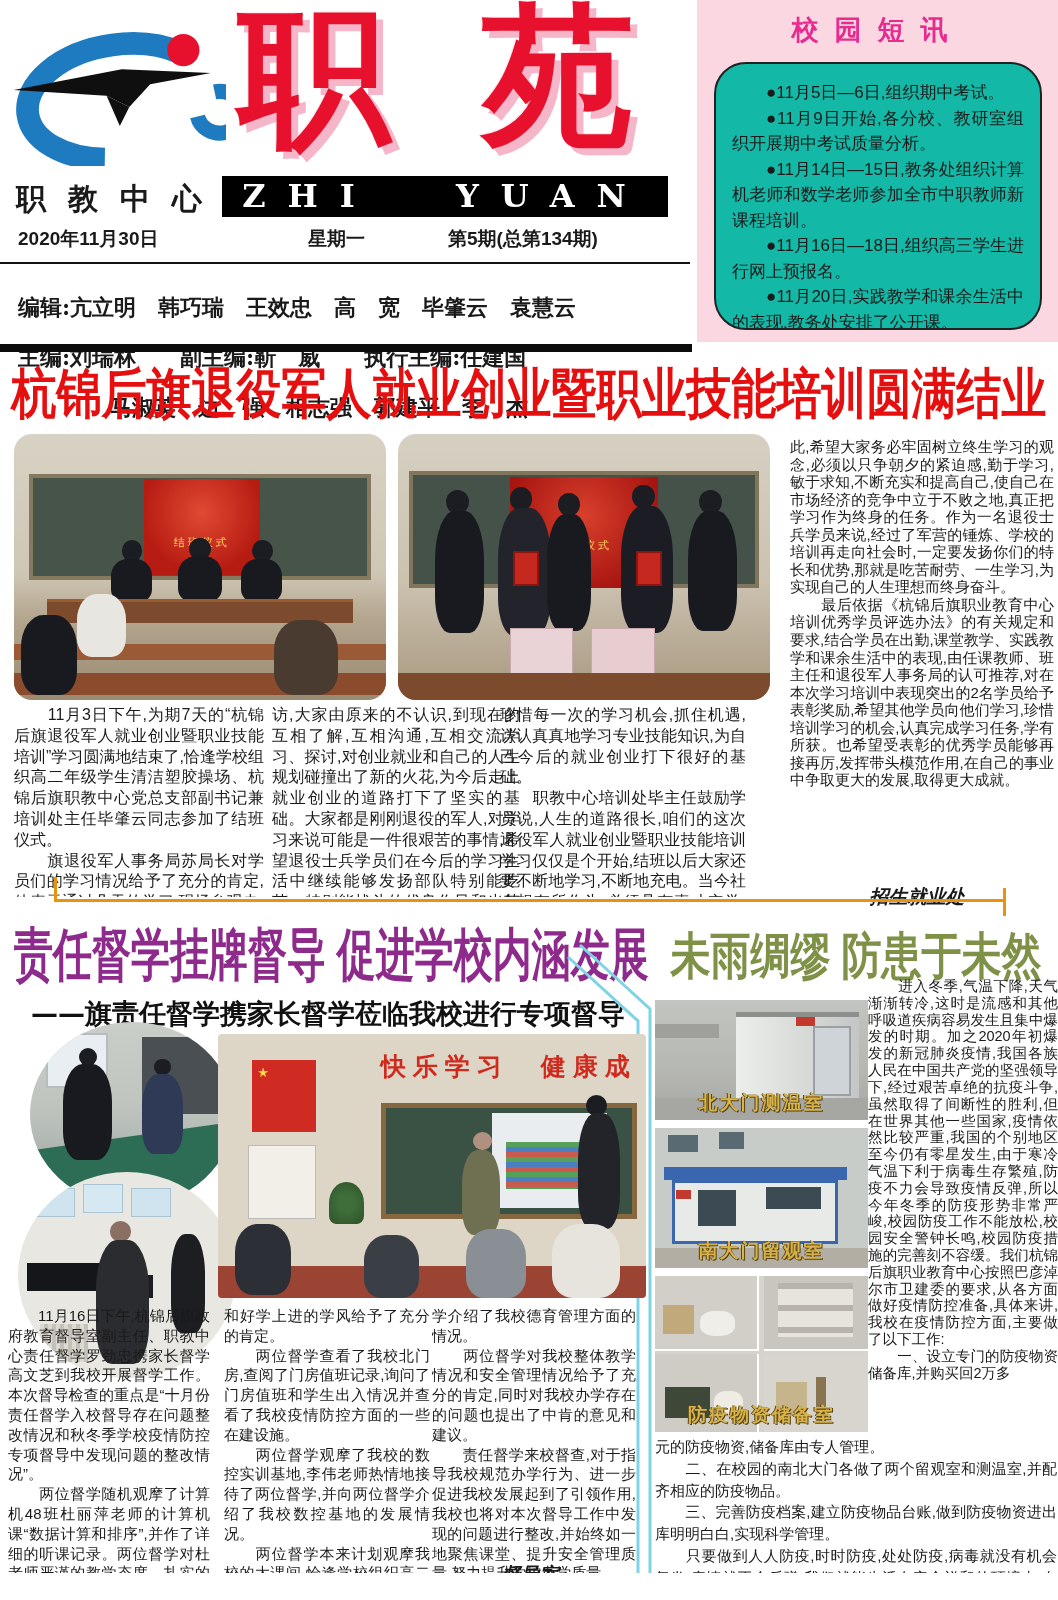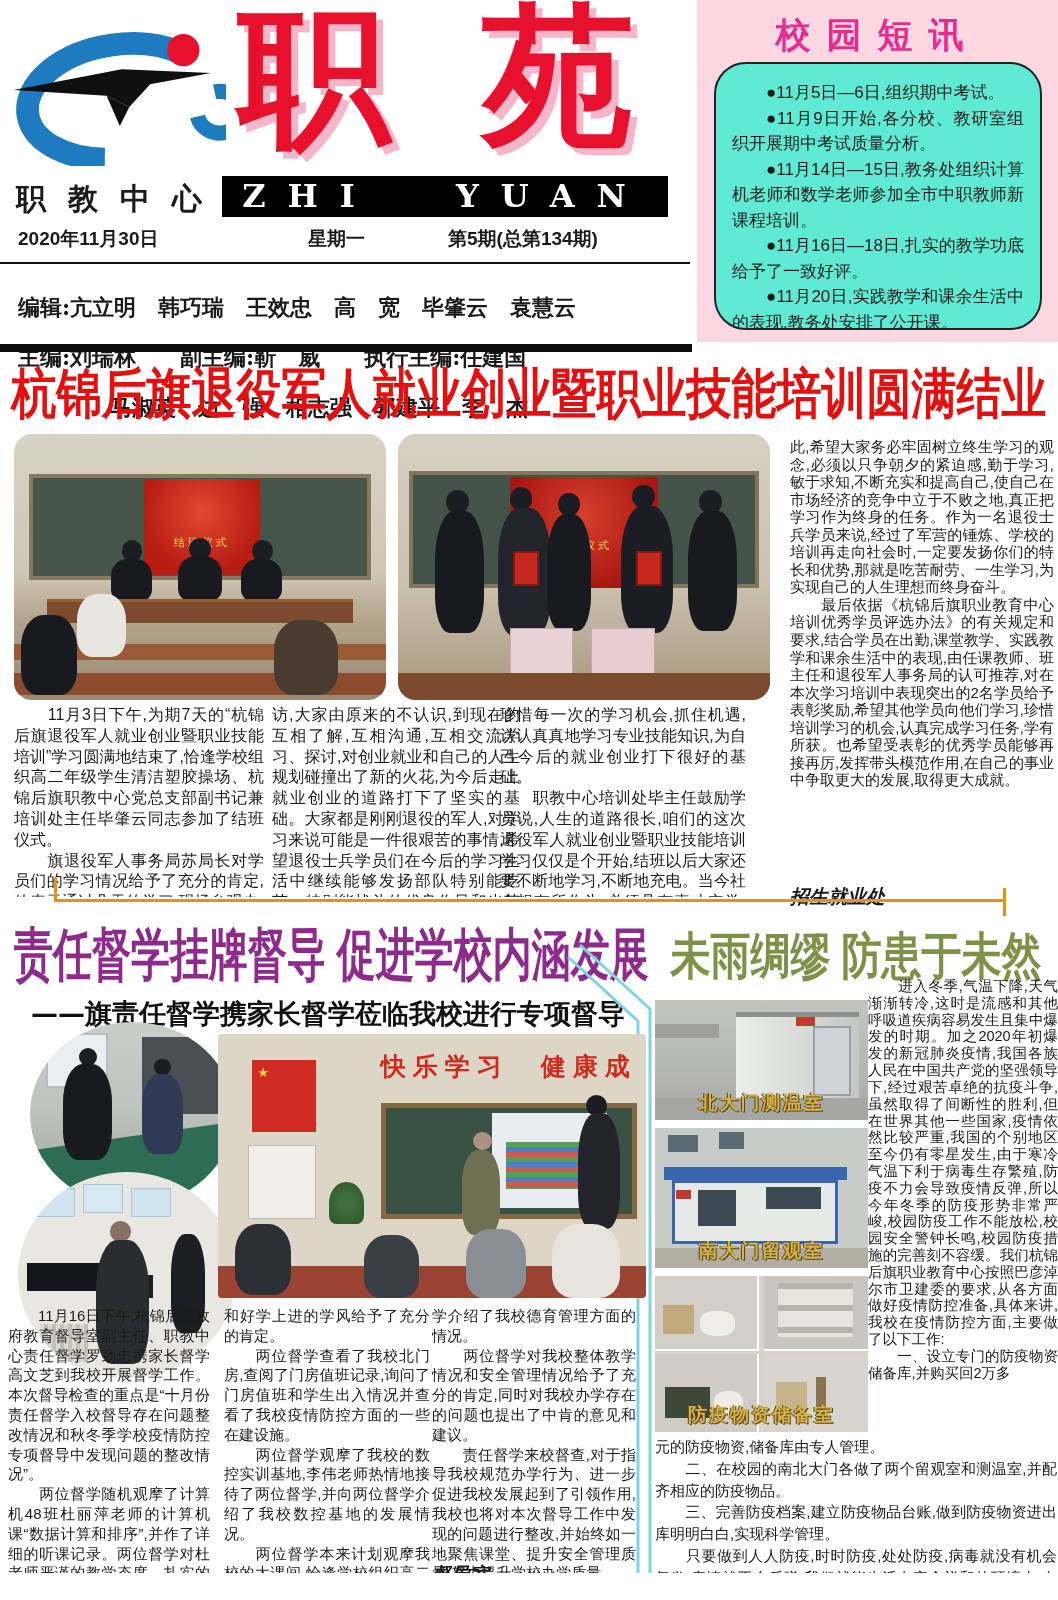--- a/index.html
+++ b/index.html
@@ -22,22 +22,22 @@
   .date-line .dl-week{width:140px}
   .rule-thin{position:absolute;left:0;top:262px;width:690px;height:2px;background:#111}
   .staff{position:absolute;left:18px;top:270px;width:660px;font-family:"DejaVu Serif",serif;
     font-weight:700;font-size:22px;line-height:25px;white-space:pre-line}
   .staff .s3{padding-left:92px}
   .rule-thick{position:absolute;left:0;top:344px;width:692px;height:8px;background:#0c0c0c}
 
   
   .briefs{position:absolute;left:697px;top:0;width:361px;height:342px;background:#fbd7e2}
   .briefs-title{position:absolute;left:0;top:12px;width:100%;text-align:center;
-    font-family:"DejaVu Serif",serif;font-size:35px;font-weight:900;color:#e72b8f;letter-spacing:16px}
-  .briefs-box{position:absolute;left:17px;top:62px;width:328px;height:268px;background:#5eead4;
+    font-family:"DejaVu Serif",serif;font-size:27px;font-weight:900;color:#e72b8f;letter-spacing:16px}
+  .briefs-box{position:absolute;left:17px;top:62px;width:328px;height:268px;background:#14b8a6;
     border:2px solid #222;border-radius:32px;padding:16px 16px 10px 16px;overflow:hidden}
   .briefs-box p{font-size:17px;line-height:1.5;text-align:justify;text-indent:2em;margin:0}
 
   
   .headline1{position:absolute;left:8px;top:358px;width:1042px;text-align:center;white-space:nowrap;
     font-size:45px;font-weight:900;color:#e60f0f;transform:scaleY(1.2);transform-origin:top center}
 
   
   .ph{position:absolute;overflow:hidden;background:#cfc8ba}
   .ph.round{border-radius:18px}
@@ -50,21 +50,21 @@
   .screen-text{position:absolute;color:#ffd75e;font-size:11px;letter-spacing:3px;text-align:center;width:100%}
 
   
   .a1col{position:absolute;top:705px;height:192px;overflow:hidden;font-size:16px;line-height:1.3;
     text-align:justify;white-space:pre-line}
   .a1c1{left:14px;width:250px}
   .a1c2{left:272px;width:248px}
   .a1c3{left:500px;width:246px}
   .a1c4{position:absolute;left:790px;top:438px;width:264px;height:444px;overflow:hidden;
     font-size:15px;line-height:1.17;text-align:justify;white-space:pre-line}
-  .sig{font-family:"DejaVu Serif",serif;font-style:italic;font-weight:700;font-size:19px;text-align:left}
+  .sig{font-family:"DejaVu Serif",serif;font-style:italic;font-weight:700;font-size:19px;text-align:center}
   .sig1{position:absolute;left:790px;top:884px;width:254px}
 
   
   .orange-h{position:absolute;left:54px;top:899px;width:952px;height:3px;background:#e8930c}
   .orange-tl{position:absolute;left:54px;top:877px;width:3px;height:25px;background:#e8930c}
   .orange-tr{position:absolute;left:1003px;top:888px;width:3px;height:28px;background:#e8930c}
 
   
   .headline2{position:absolute;left:14px;top:916px;width:632px;text-align:center;white-space:nowrap;
     font-size:39px;font-weight:900;color:#8e2a8b;transform:scaleY(1.45);transform-origin:top center}
@@ -120,21 +120,21 @@
   </div>
 
   <div class="rule-thick"></div>
 
   <div class="briefs">
     <div class="briefs-title">校园短讯</div>
     <div class="briefs-box">
       <p>●11月5日—6日,组织期中考试。</p>
       <p>●11月9日开始,各分校、教研室组织开展期中考试质量分析。</p>
       <p>●11月14日—15日,教务处组织计算机老师和数学老师参加全市中职教师新课程培训。</p>
-      <p>●11月16日—18日,扎实的教学功底给予了一致好评。</p>
+      <p>●11月16日—18日,组织高三学生进行网上预报名。</p>
       <p>●11月20日,实践教学和课余生活中的表现,教务处安排了公开课。</p>
     </div>
   </div>
 
   <div class="headline1">杭锦后旗退役军人就业创业暨职业技能培训圆满结业</div>
 
   <div class="ph round" style="left:14px;top:434px;width:372px;height:266px;background:linear-gradient(180deg,#d8d2c4 0%,#cfc7b5 52%,#b3a48d 70%,#9a8a72 100%)">
     <div class="decor" style="left:4%;top:15%;width:92%;height:40%;background:#46544a;border:4px solid #857a5f"></div>
     <div class="decor" style="left:35%;top:17%;width:31%;height:36%;background:radial-gradient(circle at 50% 35%,#e04a33 0%,#b71c12 70%)">
       <div class="screen-text" style="top:58%">结班仪式</div>

